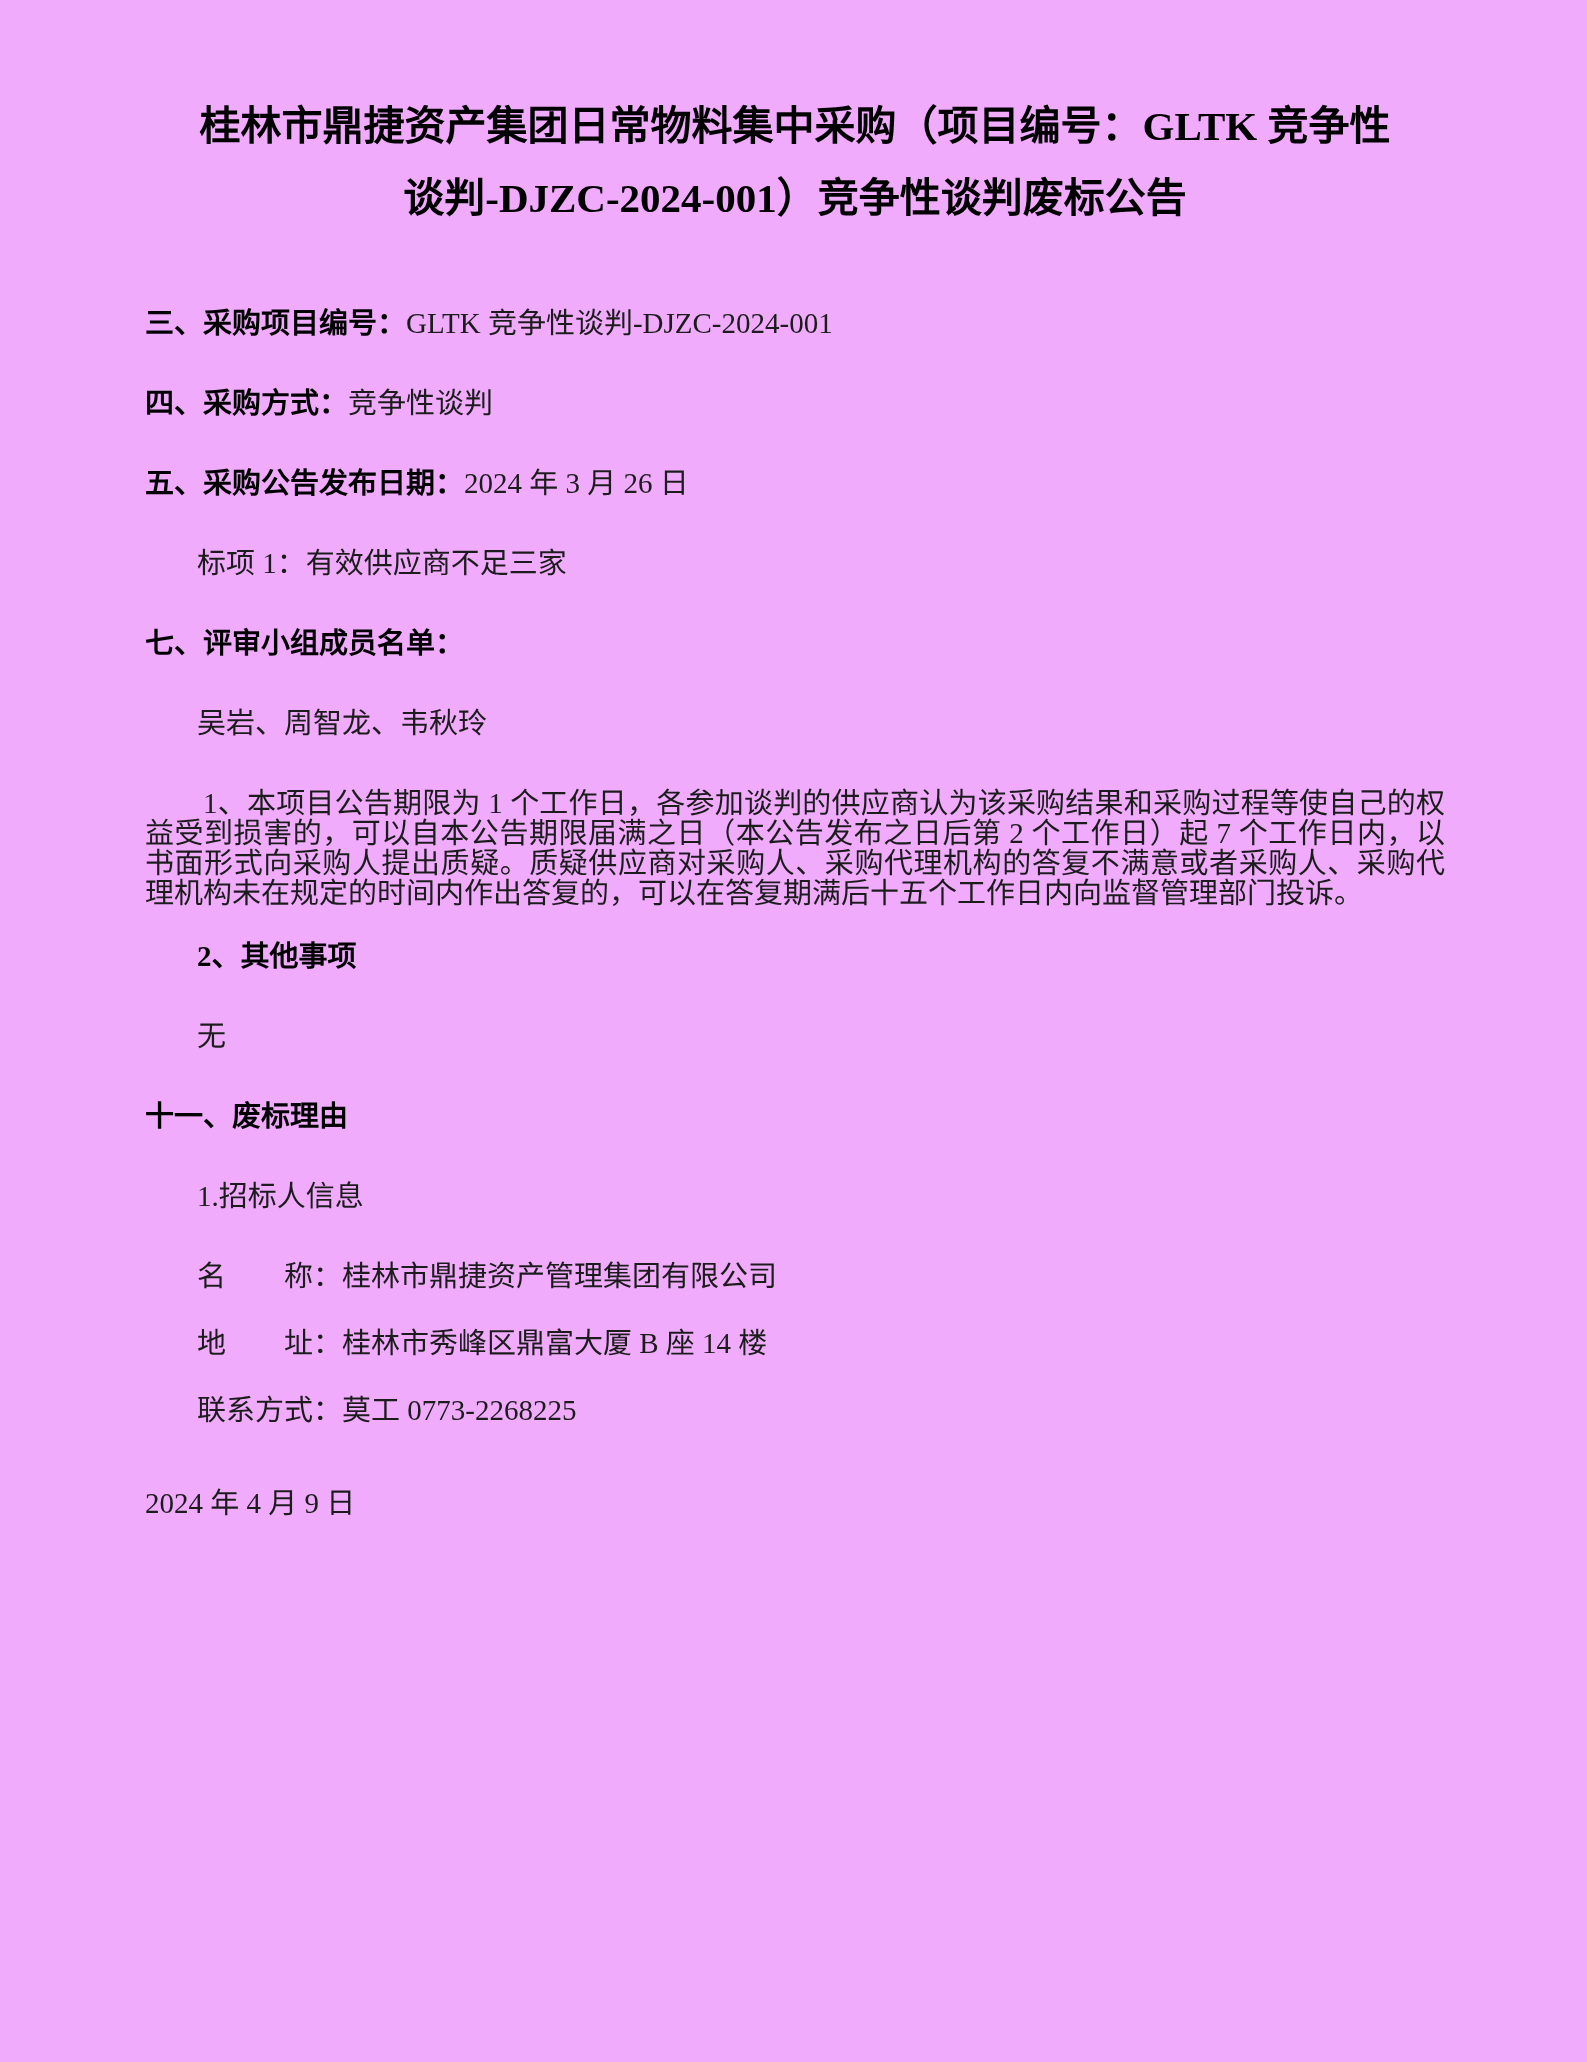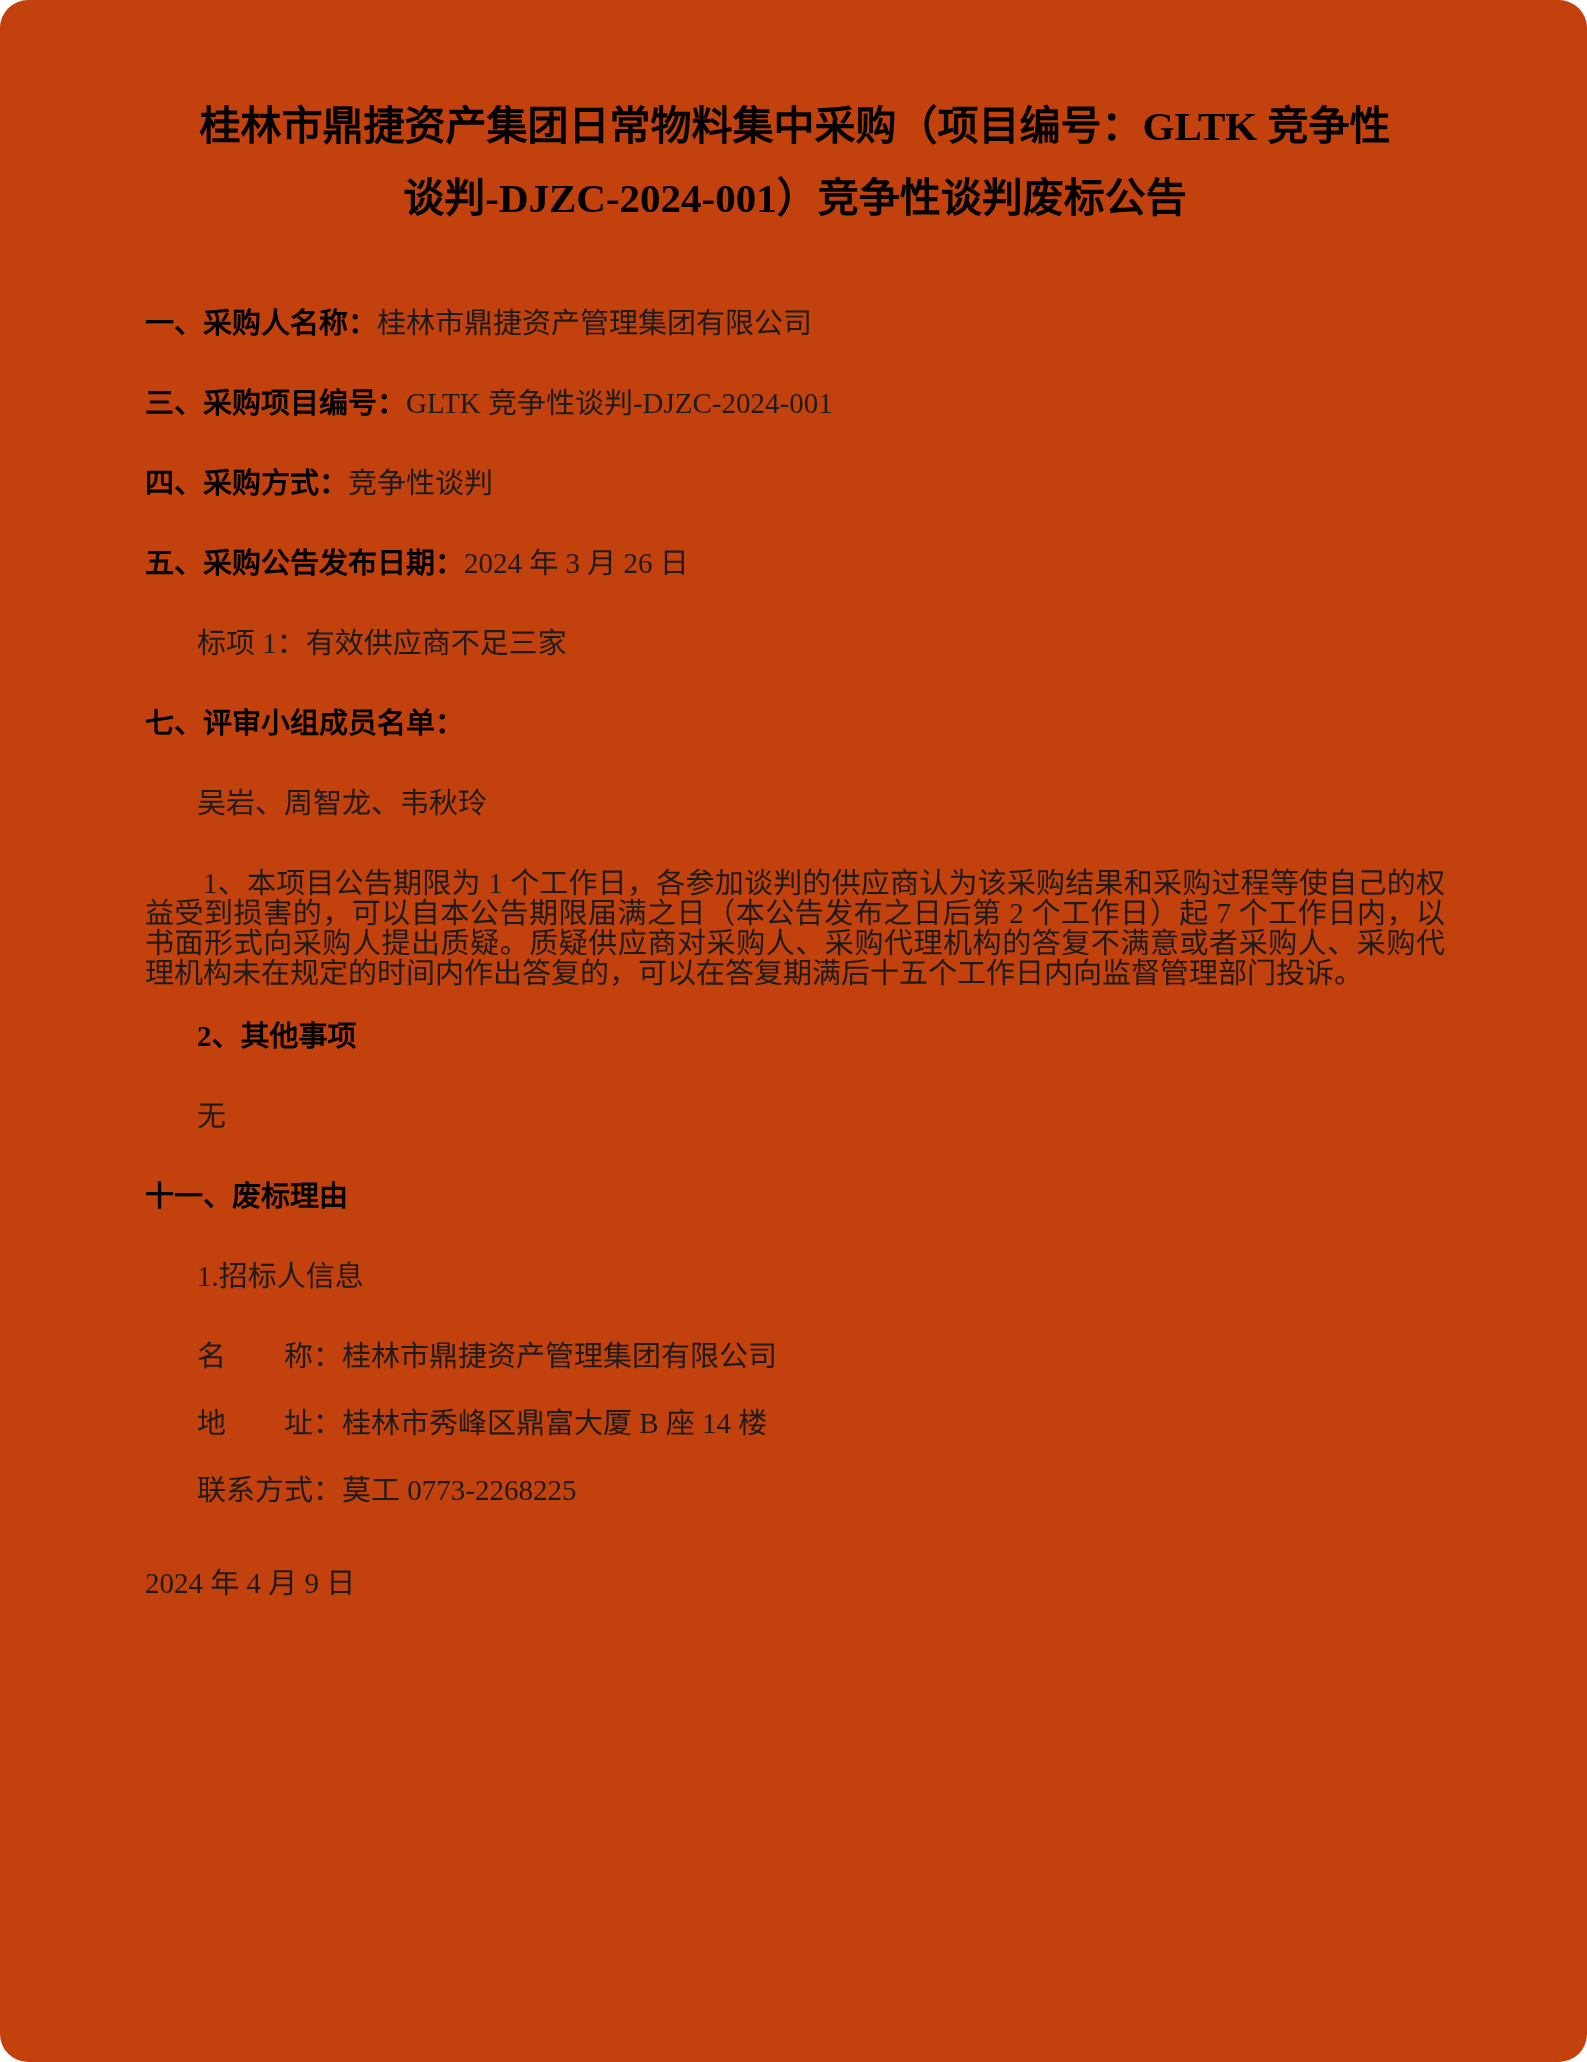--- a/index.html
+++ b/index.html
@@ -5,27 +5,26 @@
   html, body {
     margin: 0;
     padding: 0;
     background: #ffffff;
   }
   .page {
     position: relative;
     width: 1587px;
     height: 2062px;
     margin: 0 auto;
-    background: #c2410c;
+    background: #f0abfc;
     box-sizing: border-box;
     padding: 90px 142px 60px 145px;
     font-family: "Liberation Serif", "DejaVu Serif", serif;
     color: #000000;
     overflow: hidden;
-    border-radius: 28px;
   }
   .title {
     margin: 0 0 74px 0;
     font-size: 41px;
     font-weight: bold;
     text-align: center;
     line-height: 72px;
   }
   .title-line { display: block; }
 
@@ -82,23 +81,20 @@
 
 <div class="page">
 
   <h1 class="title">
     <span class="title-line">桂林市鼎捷资产集团日常物料集中采购（项目编号：GLTK 竞争性</span>
     <span class="title-line">谈判-DJZC-2024-001）竞争性谈判废标公告</span>
   </h1>
 
   <div class="body-text">
 
-    <div class="row">
-      <span class="label">一、采购人名称：</span><span class="value">桂林市鼎捷资产管理集团有限公司</span>
-    </div>
 
 
     <div class="row">
       <span class="label">三、采购项目编号：</span><span class="value">GLTK 竞争性谈判-DJZC-2024-001</span>
     </div>
 
     <div class="row">
       <span class="label">四、采购方式：</span><span class="value">竞争性谈判</span>
     </div>
 

